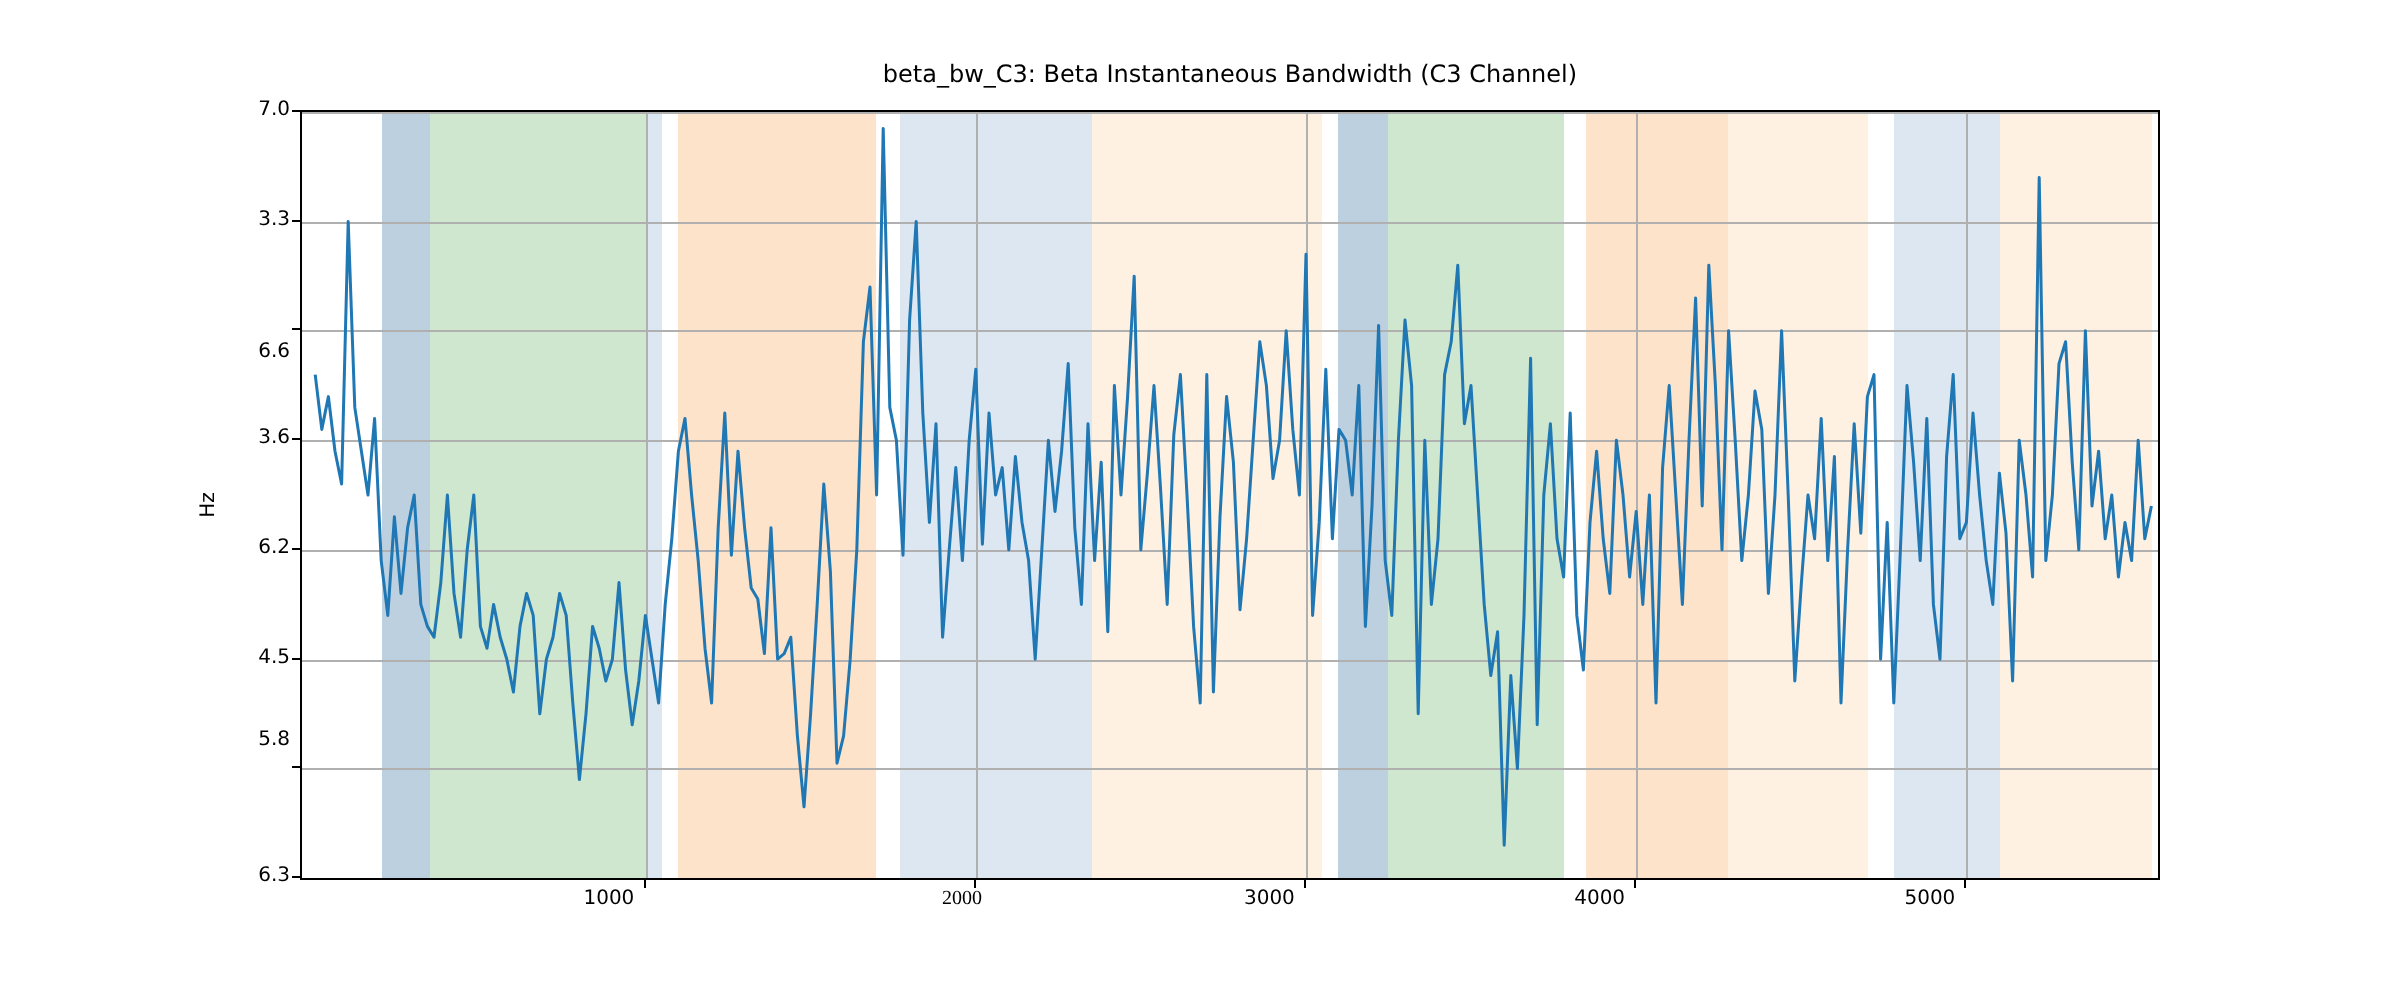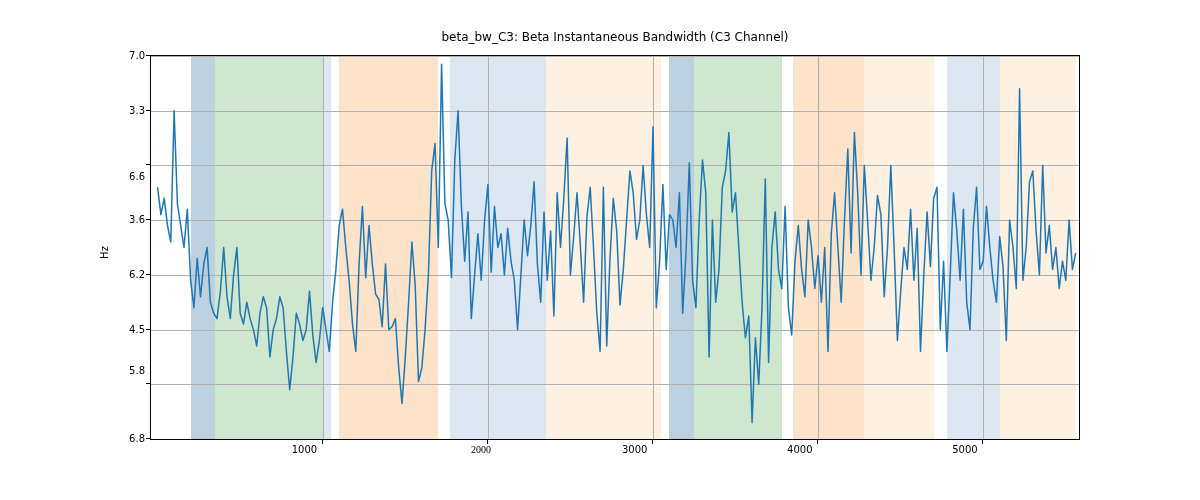--- a/index.html
+++ b/index.html
@@ -116,21 +116,21 @@
       <div class="grid-v" style="left: 171.73px;"></div>
       <div class="grid-v" style="left: 336.854px;"></div>
       <div class="grid-v" style="left: 501.979px;"></div>
       <div class="grid-v" style="left: 667.103px;"></div>
       <div class="grid-v" style="left: 832.228px;"></div>
       <svg class="line" width="928" height="383" viewBox="0 0 928 383" preserveAspectRatio="none">
       <polyline id="series-line" points="6.6,131.3 9.9,158.7 13.2,142.3 16.5,169.6 19.8,186.0 23.1,54.7 26.4,147.7 29.7,169.6 33.0,191.5 36.3,153.2 39.6,224.3 42.9,251.7 46.2,202.4 49.5,240.7 52.8,207.9 56.1,191.5 59.4,246.2 62.7,257.2 66.0,262.6 69.4,235.3 72.7,191.5 76.0,240.7 79.3,262.6 82.6,218.9 85.9,191.5 89.2,257.2 92.5,268.1 95.8,246.2 99.1,262.6 102.4,273.6 105.7,290.0 109.0,257.2 112.3,240.7 115.6,251.7 118.9,300.9 122.2,273.6 125.5,262.6 128.8,240.7 132.1,251.7 135.4,295.5 138.7,333.8 142.0,300.9 145.3,257.2 148.6,268.1 151.9,284.5 155.2,273.6 158.5,235.3 161.8,279.0 165.1,306.4 168.4,284.5 171.7,251.7 175.0,273.6 178.3,295.5 181.6,246.2 184.9,213.4 188.2,169.6 191.5,153.2 194.8,191.5 198.1,224.3 201.5,268.1 204.8,295.5 208.1,207.9 211.4,150.5 214.7,221.6 218.0,169.6 221.3,207.9 224.6,238.0 227.9,243.5 231.2,270.8 234.5,207.9 237.8,273.6 241.1,270.8 244.4,262.6 247.7,311.9 251.0,347.4 254.3,300.9 257.6,246.2 260.9,186.0 264.2,229.8 267.5,325.6 270.8,311.9 274.1,273.6 277.4,218.9 280.7,114.9 284.0,87.5 287.3,191.5 290.6,8.2 293.9,147.7 297.2,164.1 300.5,221.6 303.8,104.0 307.1,54.7 310.4,150.5 313.7,205.2 317.0,155.9 320.3,262.6 323.6,218.9 326.9,177.8 330.2,224.3 333.6,164.1 336.9,128.6 340.2,216.1 343.5,150.5 346.8,191.5 350.1,177.8 353.4,218.9 356.7,172.3 360.0,205.2 363.3,224.3 366.6,273.6 369.9,218.9 373.2,164.1 376.5,199.7 379.8,169.6 383.1,125.8 386.4,207.9 389.7,246.2 393.0,155.9 396.3,224.3 399.6,175.1 402.9,259.9 406.2,136.8 409.5,191.5 412.8,142.3 416.1,82.1 419.4,218.9 422.7,180.6 426.0,136.8 429.3,188.8 432.6,246.2 435.9,161.4 439.2,131.3 442.5,191.5 445.8,257.2 449.1,295.5 452.4,131.3 455.7,290.0 459.0,202.4 462.3,142.3 465.7,175.1 469.0,248.9 472.3,213.4 475.6,164.1 478.9,114.9 482.2,136.8 485.5,183.3 488.8,164.1 492.1,109.4 495.4,158.7 498.7,191.5 502.0,71.1 505.3,251.7 508.6,205.2 511.9,128.6 515.2,213.4 518.5,158.7 521.8,164.1 525.1,191.5 528.4,136.8 531.7,257.2 535.0,197.0 538.3,106.7 541.6,224.3 544.9,251.7 548.2,164.1 551.5,104.0 554.8,136.8 558.1,300.9 561.4,164.1 564.7,246.2 568.0,213.4 571.3,131.3 574.6,114.9 577.9,76.6 581.2,155.9 584.5,136.8 587.8,191.5 591.1,246.2 594.4,281.8 597.8,259.9 601.1,366.6 604.4,281.8 607.7,328.3 611.0,251.7 614.3,123.1 617.6,306.4 620.9,191.5 624.2,155.9 627.5,213.4 630.8,232.5 634.1,150.5 637.4,251.7 640.7,279.0 644.0,205.2 647.3,169.6 650.6,213.4 653.9,240.7 657.2,164.1 660.5,191.5 663.8,232.5 667.1,199.7 670.4,246.2 673.7,191.5 677.0,295.5 680.3,177.8 683.6,136.8 686.9,191.5 690.2,246.2 693.5,164.1 696.8,93.0 700.1,197.0 703.4,76.6 706.7,136.8 710.0,218.9 713.3,109.4 716.6,164.1 719.9,224.3 723.2,191.5 726.5,139.5 729.9,158.7 733.2,240.7 736.5,191.5 739.8,109.4 743.1,191.5 746.4,284.5 749.7,235.3 753.0,191.5 756.3,213.4 759.6,153.2 762.9,224.3 766.2,172.3 769.5,295.5 772.8,218.9 776.1,155.9 779.4,210.6 782.7,142.3 786.0,131.3 789.3,273.6 792.6,205.2 795.9,295.5 799.2,218.9 802.5,136.8 805.8,175.1 809.1,224.3 812.4,153.2 815.7,246.2 819.0,273.6 822.3,172.3 825.6,131.3 828.9,213.4 832.2,205.2 835.5,150.5 838.8,191.5 842.1,224.3 845.4,246.2 848.7,180.6 852.0,210.6 855.3,284.5 858.6,164.1 862.0,191.5 865.3,232.5 868.6,32.8 871.9,224.3 875.2,191.5 878.5,125.8 881.8,114.9 885.1,175.1 888.4,218.9 891.7,109.4 895.0,197.0 898.3,169.6 901.6,213.4 904.9,191.5 908.2,232.5 911.5,205.2 914.8,224.3 918.1,164.1 921.4,213.4 924.7,197.0"></polyline>
     </svg>
     </div>
 
-<div class="ytick" style="top: 438px;">6.8</div>
+<div class="ytick" style="top: 438px;">6.3</div>
     <div class="tick-mark-y" style="top: 438px;"></div>
     <div class="ytick" style="top: 370px;">5.8</div>
     <div class="tick-mark-y" style="top: 383.286px;"></div>
     <div class="ytick" style="top: 328.571px;">4.5</div>
     <div class="tick-mark-y" style="top: 328.571px;"></div>
     <div class="ytick" style="top: 273.857px;">6.2</div>
     <div class="tick-mark-y" style="top: 273.857px;"></div>
     <div class="ytick" style="top: 219.143px;">3.6</div>
     <div class="tick-mark-y" style="top: 219.143px;"></div>
     <div class="ytick" style="top: 164.429px; margin-top: 12px;">6.6</div>

